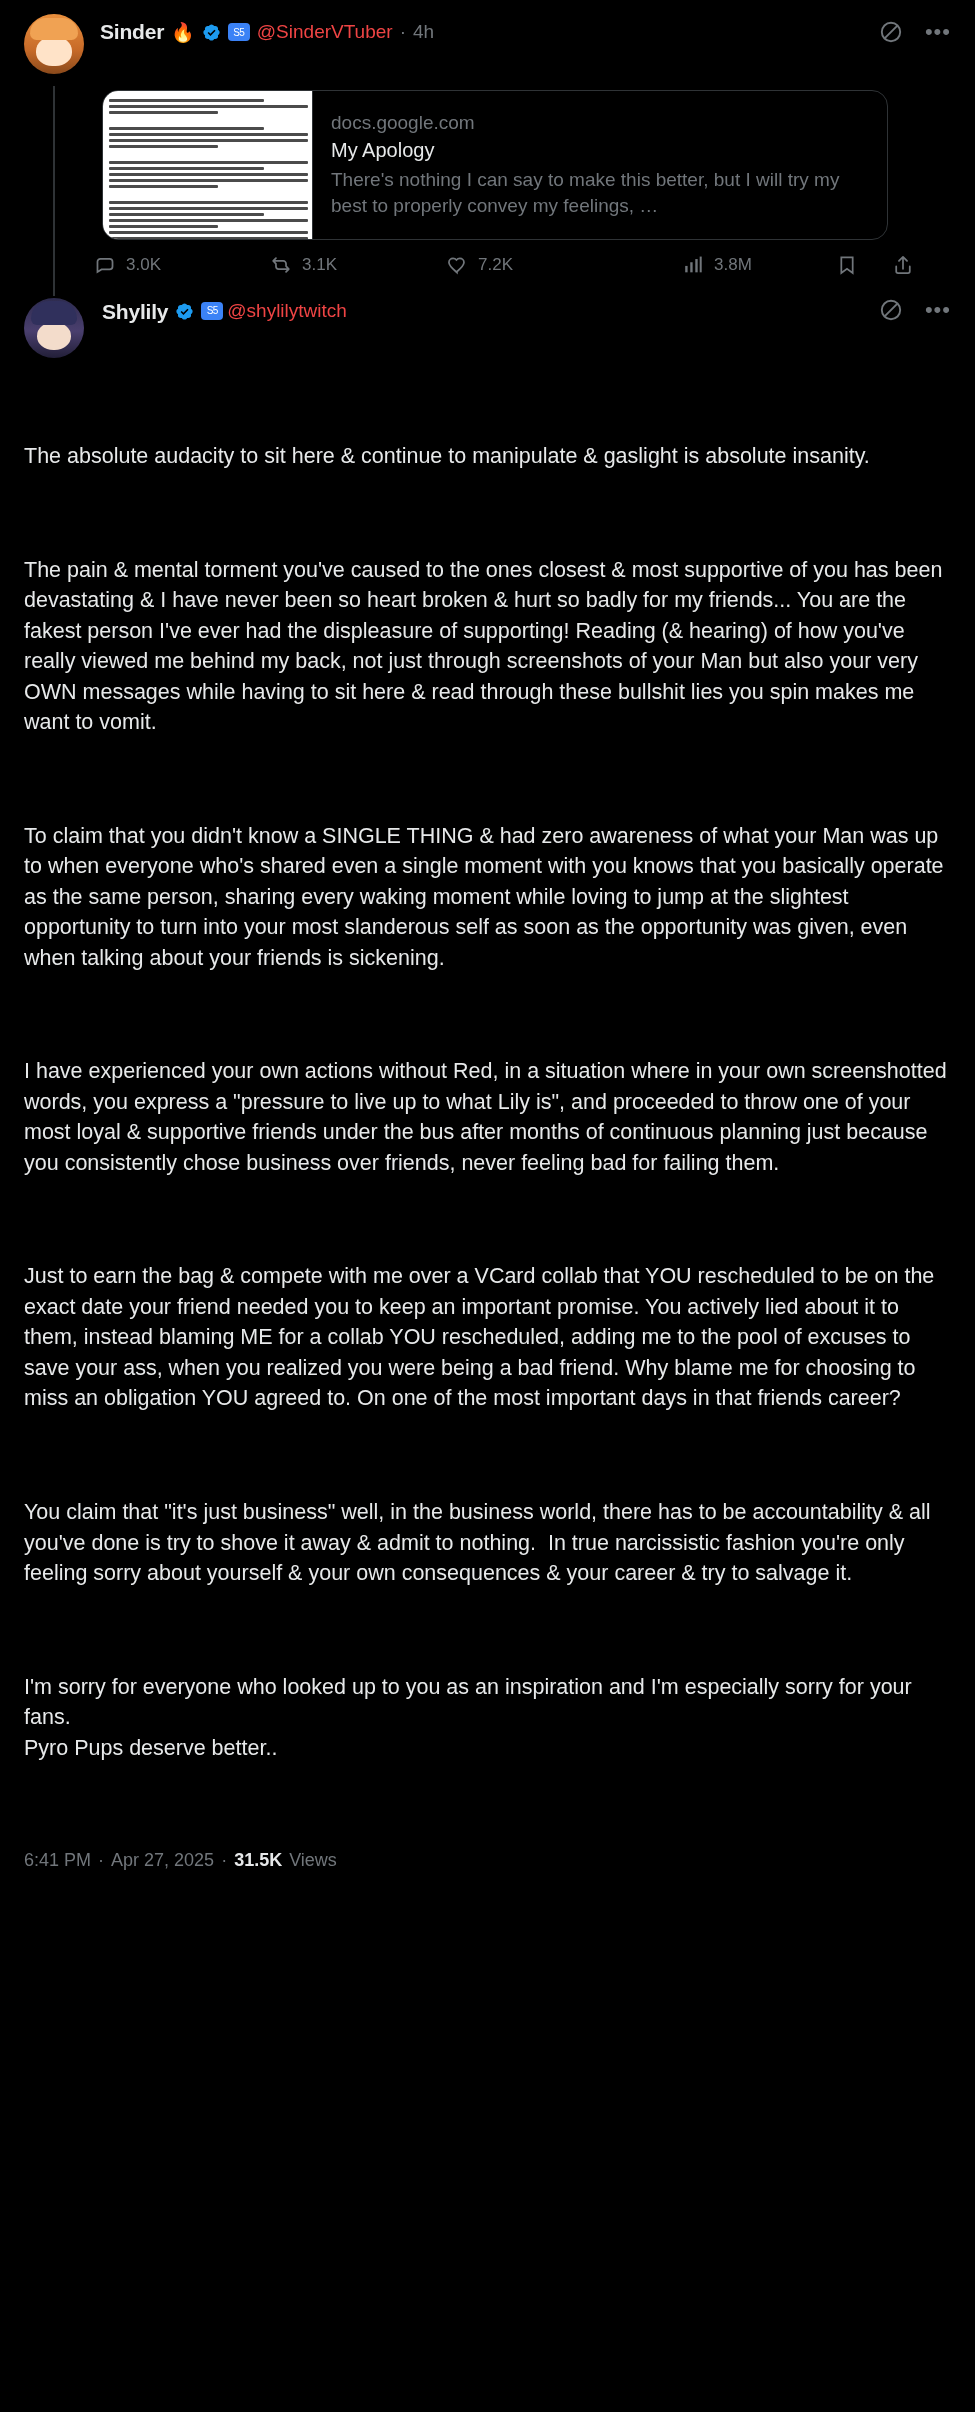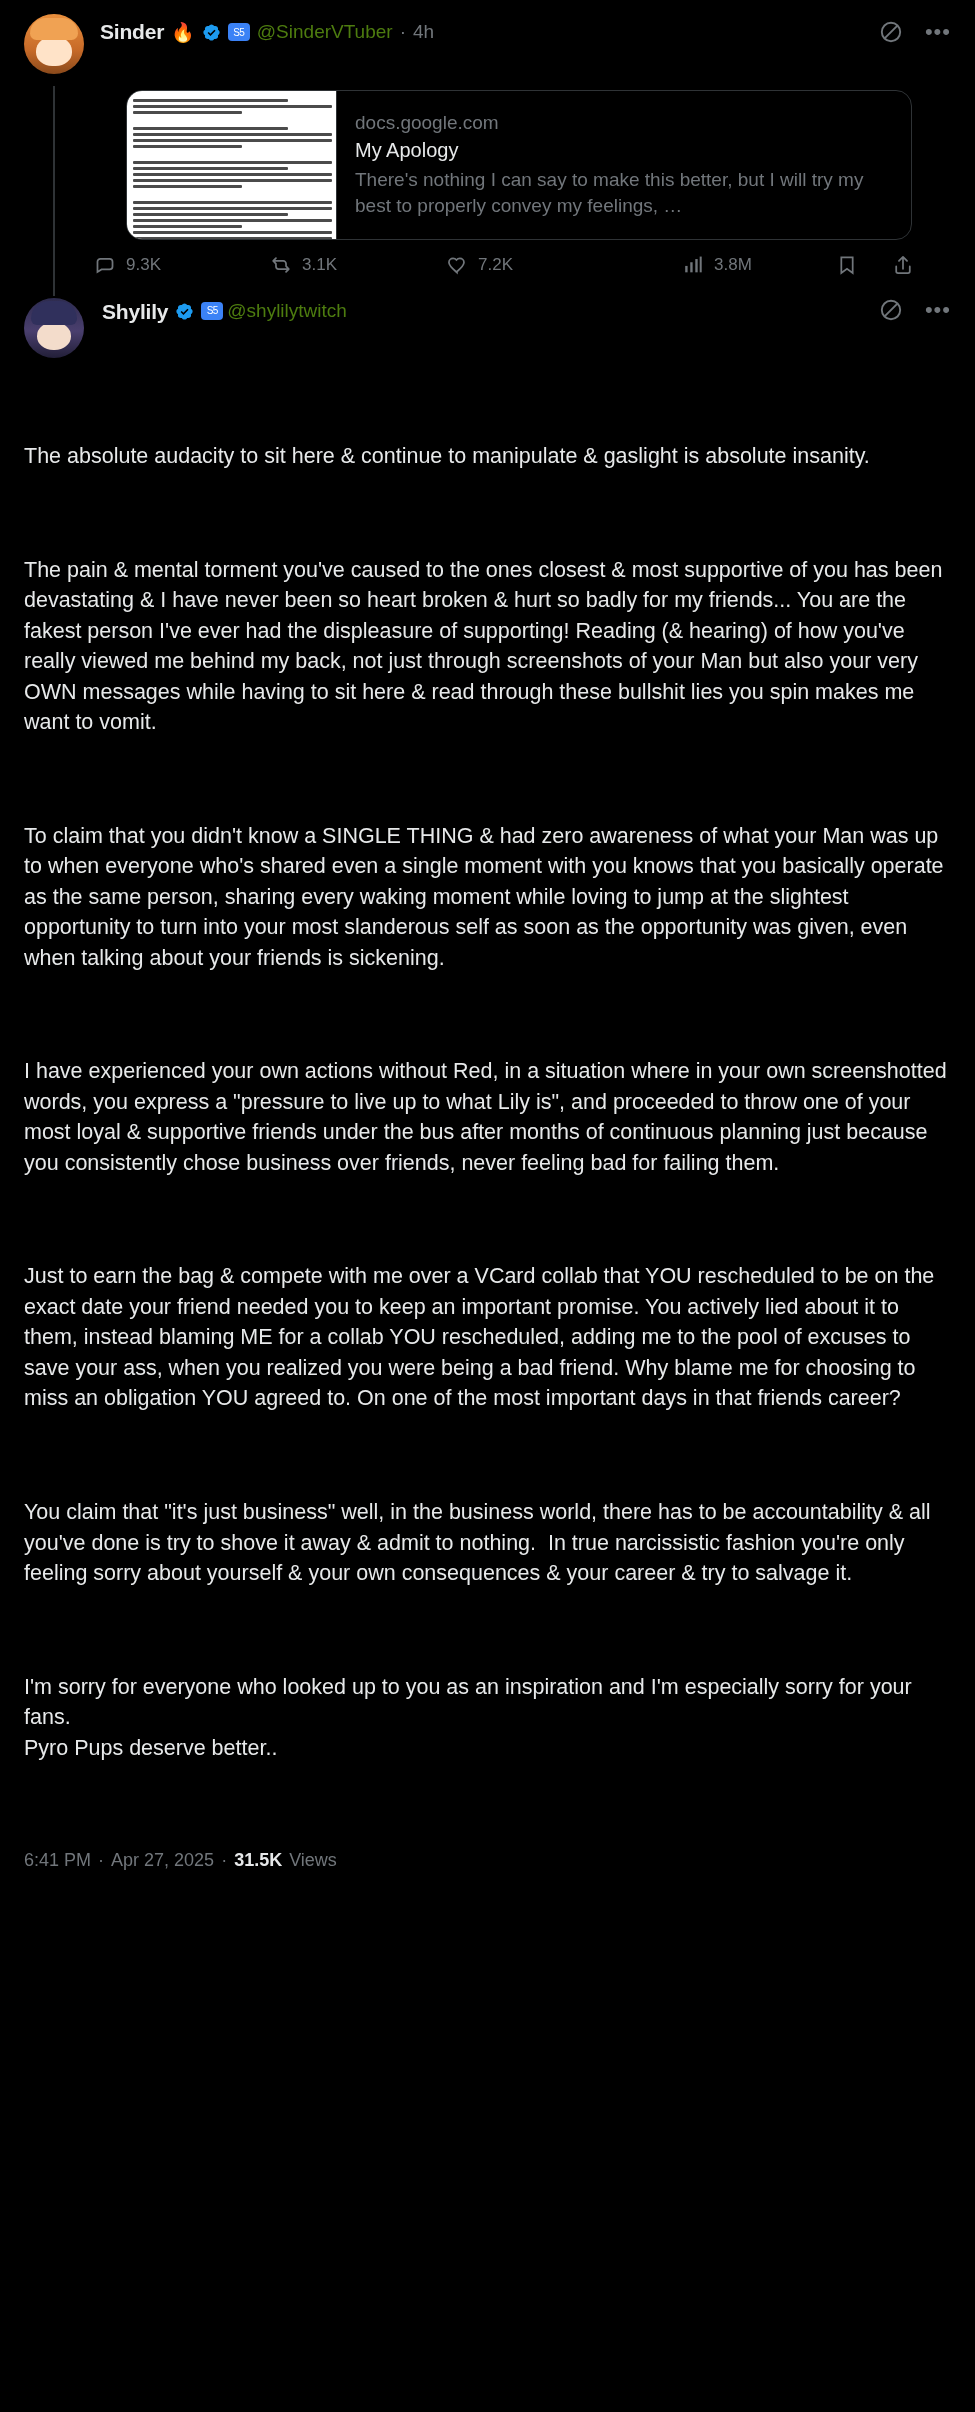--- a/index.html
+++ b/index.html
@@ -87,21 +87,21 @@
     align-items: center; justify-content: center;
     width: 22px; height: 18px;
     background: #3b82f6;
     border-radius: 4px;
     color: #fff;
     font-size: 10px;
     font-weight: normal;
     letter-spacing: -0.5px;
   }
   .handle {
-    color: #4d7c0f;
+    color: #ef4444;
     font-size: 19px;
   }
   .dot-sep { color: #71767b; font-size: 19px; }
   .timeago { color: #71767b; font-size: 19px; }
 
   .t1-right {
     margin-left: auto;
     display: flex;
     align-items: center;
     gap: 22px;
@@ -113,21 +113,21 @@
     align-items: center; justify-content: center;
   }
   .more-dots {
     font-size: 22px;
     line-height: 12px;
     letter-spacing: 1px;
   }
 
   
   .card-wrap {
-    margin: 16px 0 0 78px;
+    margin: 16px 0 0 54px;
     width: 810px;
     padding-left: 24px;
   }
   .card {
     display: flex;
     border: 1px solid #2f3336;
     border-radius: 16px;
     overflow: hidden;
     background: #000;
     height: 150px;
@@ -318,21 +318,21 @@
           <div class="card-desc">There's nothing I can say to make this better, but I will try my best to properly convey my feelings, …</div>
         </div>
       </div>
     </div>
 
     <div class="actions">
       <div class="action a-reply">
         <svg width="22" height="22" viewBox="0 0 24 24">
             <path fill="none" stroke="#71767b" stroke-width="1.9" d="M3.8 19.5v-11a3.2 3.2 0 013.2-3.2h10a3.2 3.2 0 013.2 3.2v5.2a3.2 3.2 0 01-3.2 3.2H8.2z"></path>
           </svg>
-        <span>9.3K</span>
+        <span>3.0K</span>
       </div>
       <div class="action a-retweet">
         <svg width="22" height="22" viewBox="0 0 24 24">
             <path fill="none" stroke="#71767b" stroke-width="1.9" stroke-linecap="round" stroke-linejoin="round" d="M6.5 4.5L3.5 7.6l3 3.1M3.5 7.6h11a3 3 0 013 3v2.2M17.5 19.5l3-3.1-3-3.1M20.5 16.4h-11a3 3 0 01-3-3v-2.2"></path>
           </svg>
         <span>3.1K</span>
       </div>
       <div class="action a-like">
         <svg width="22" height="22" viewBox="0 0 24 24">
             <path fill="none" stroke="#71767b" stroke-width="1.9" d="M12 20.3l-1.3-1.2C6 14.9 3.2 12.4 3.2 9.2 3.2 6.7 5.2 4.8 7.7 4.8c1.4 0 2.8.65 3.7 1.7.9-1.05 2.3-1.7 3.7-1.7 2.5 0 4.5 1.9 4.5 4.4 0 3.2-2.8 5.7-7.5 9.9L12 20.3z"></path>

